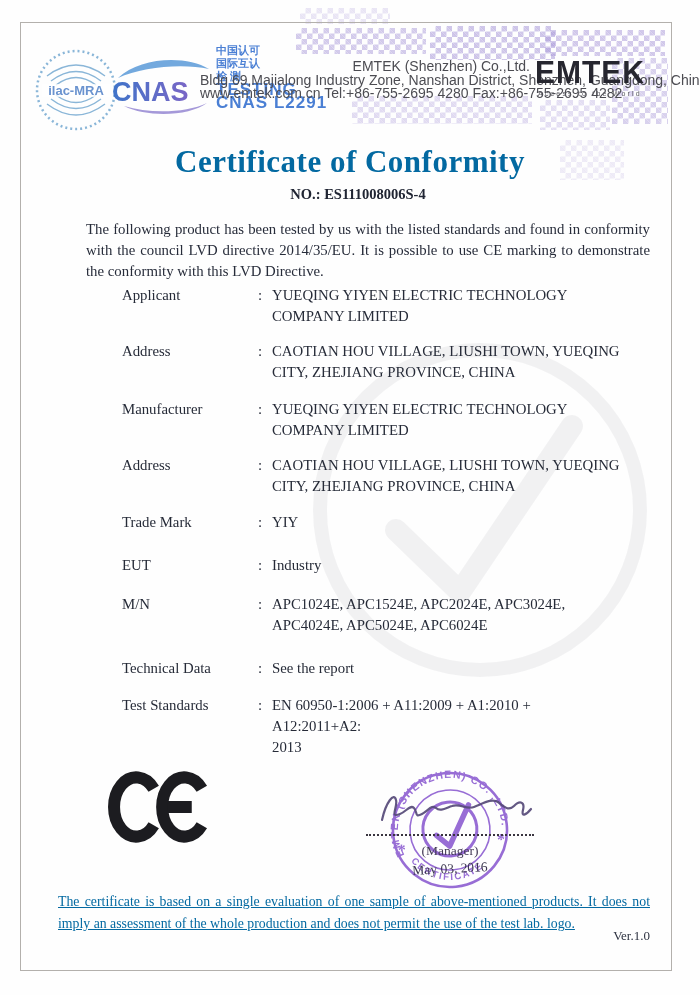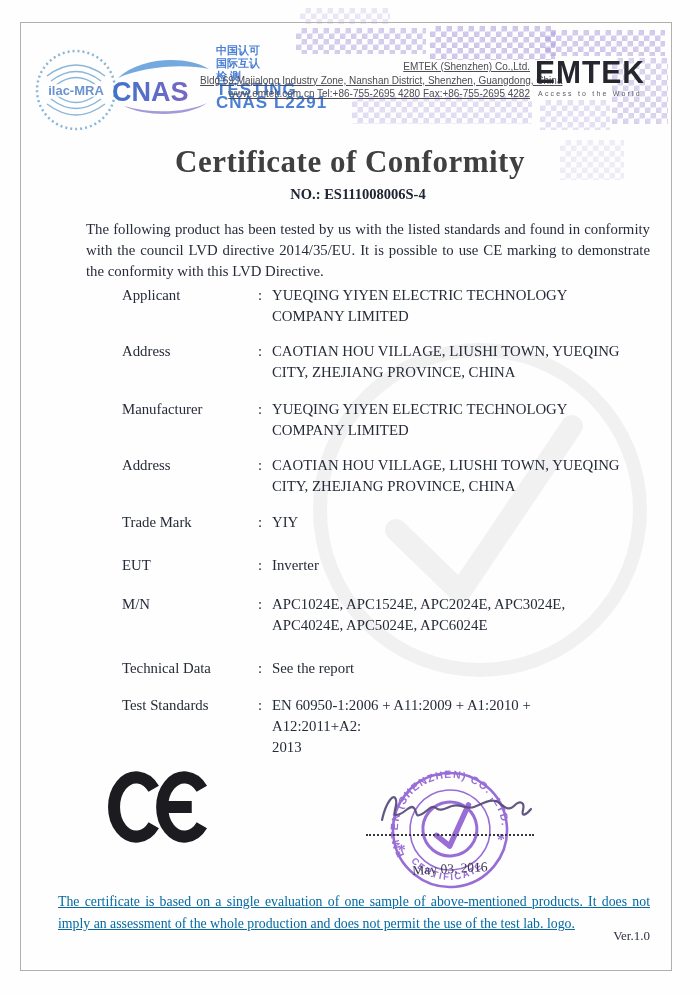--- a/index.html
+++ b/index.html
@@ -23,37 +23,36 @@
   
   .ilac-seal{position:absolute;left:34px;top:48px;}
   .cnas-logo{position:absolute;left:112px;top:54px;}
   .cnas-text{
     position:absolute;left:216px;top:44px;line-height:13px;
     font-family:"Liberation Sans",sans-serif;font-size:11px;color:#4a7fd4;font-weight:bold;
   }
   .cnas-text .en{font-size:17px;letter-spacing:1px;}
   .addr-block{
     position:absolute;left:200px;top:60px;width:330px;text-align:right;
-    font-family:"Liberation Sans",sans-serif;font-size:10px;color:#4c4c52;line-height:13.5px;
+    font-family:"Liberation Sans",sans-serif;font-size:14px;color:#4c4c52;line-height:13.5px;
     white-space:nowrap;
-    text-decoration:underline;
   }
   .emtek-logo{position:absolute;left:525px;top:58px;width:130px;text-align:center;}
   .emtek-word{
     font-family:"Liberation Sans",sans-serif;font-weight:bold;font-size:30px;
     color:#26262f;letter-spacing:1px;transform:scaleY(1.04);line-height:30px;
   }
   .emtek-tagline{
     font-family:"Liberation Sans",sans-serif;font-size:7px;color:#5a5a60;
     letter-spacing:2.2px;margin-top:2px;
   }
   
   .doc-title{
     position:absolute;left:0;top:144px;width:700px;text-align:center;
-    font-size:31px;font-weight:bold;color:#404040;letter-spacing:.5px;
+    font-size:31px;font-weight:bold;color:#0369a1;letter-spacing:.5px;
   }
   .doc-no{
     position:absolute;left:0;top:186px;width:700px;text-align:center;
     font-size:14.5px;font-weight:bold;color:#2025335;color:#202533;margin-left:8px;
   }
   .intro{
     position:absolute;left:86px;top:219px;width:564px;
     font-size:14.8px;line-height:21px;text-align:justify;color:#272c3a;
   }
   
@@ -183,21 +182,21 @@
 CITY, ZHEJIANG PROVINCE, CHINA</span>
   </div>
   <div class="frow r5">
     <span class="flabel">Trade Mark</span>
     <span class="fcolon">:</span>
     <span class="fvalue">YIY</span>
   </div>
   <div class="frow r6">
     <span class="flabel">EUT</span>
     <span class="fcolon">:</span>
-    <span class="fvalue">Inverter</span>
+    <span class="fvalue">Industry</span>
   </div>
   <div class="frow r7">
     <span class="flabel">M/N</span>
     <span class="fcolon">:</span>
     <span class="fvalue">APC1024E, APC1524E, APC2024E, APC3024E,
 APC4024E, APC5024E, APC6024E</span>
   </div>
   <div class="frow r8">
     <span class="flabel">Technical Data</span>
     <span class="fcolon">:</span>
@@ -236,18 +235,19 @@
       <text x="130" y="100" text-anchor="middle" font-size="16" font-weight="bold" fill="#8a5ad0">*</text>
       <circle cx="80" cy="79" r="27" fill="none" stroke="#8a5ad0" stroke-width="3"></circle>
       <path d="M66 84 L78 96 L101 57" fill="none" stroke="#8a5ad0" stroke-width="5.5" stroke-linecap="round" stroke-linejoin="round"></path>
     </g>
   </svg>
 
   <div class="sig-line"></div>
   <svg class="signature" width="160" height="42" viewBox="0 0 160 42">
     <path d="M8 34 C12 16 20 6 22 14 C24 22 15 32 26 28 C32 26 36 18 40 22 C44 26 40 32 48 28 C54 25 58 18 62 22 C66 26 72 22 78 20 C86 17 92 24 100 21 C110 17 118 12 124 16 C128 19 134 26 140 20 C146 14 151 16 149 24 C147 32 153 28 157 23" fill="none" stroke="#564a78" stroke-width="2.2" stroke-linecap="round" opacity=".92"></path>
   </svg>
+  <div class="manager">(Manager)</div>
   <div class="issue-date">May 03, 2016</div>
 
   <div class="disclaimer">The certificate is based on a single evaluation of one sample of above-mentioned products. It does not imply an assessment of the whole production and does not permit the use of the test lab. logo.</div>
   <div class="version">Ver.1.0</div>
 
 </div>
 
 </body></html>

